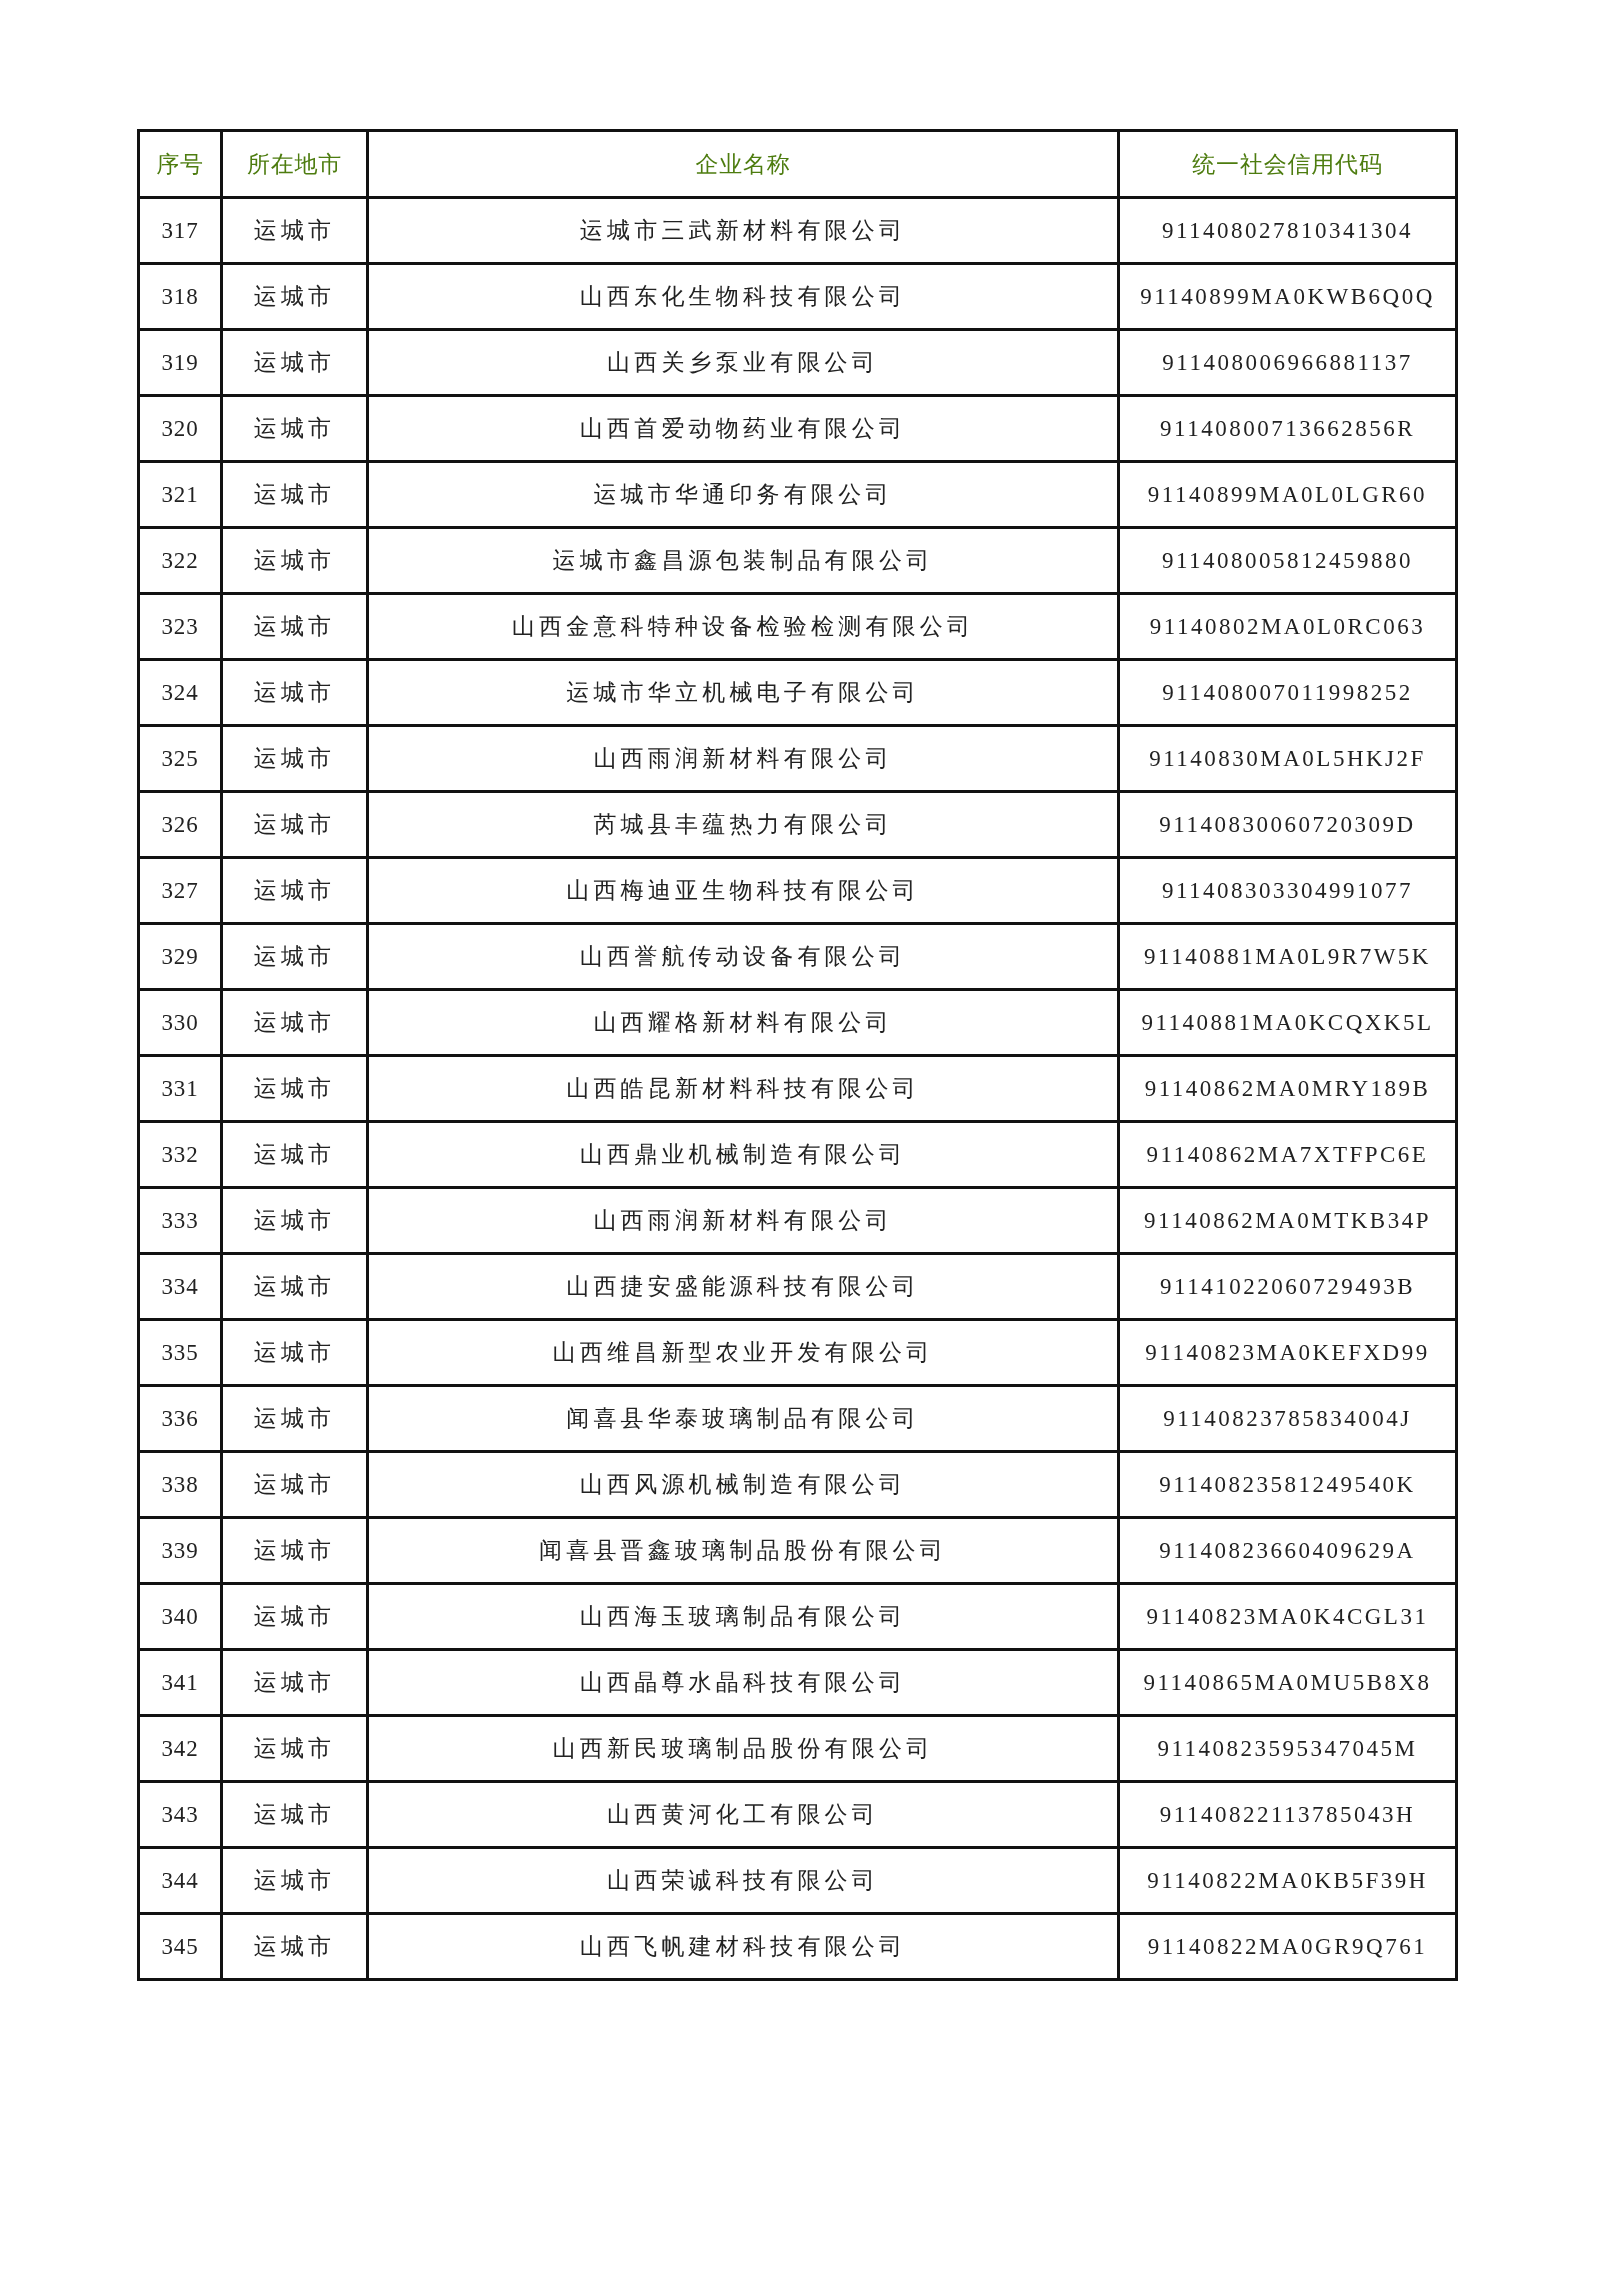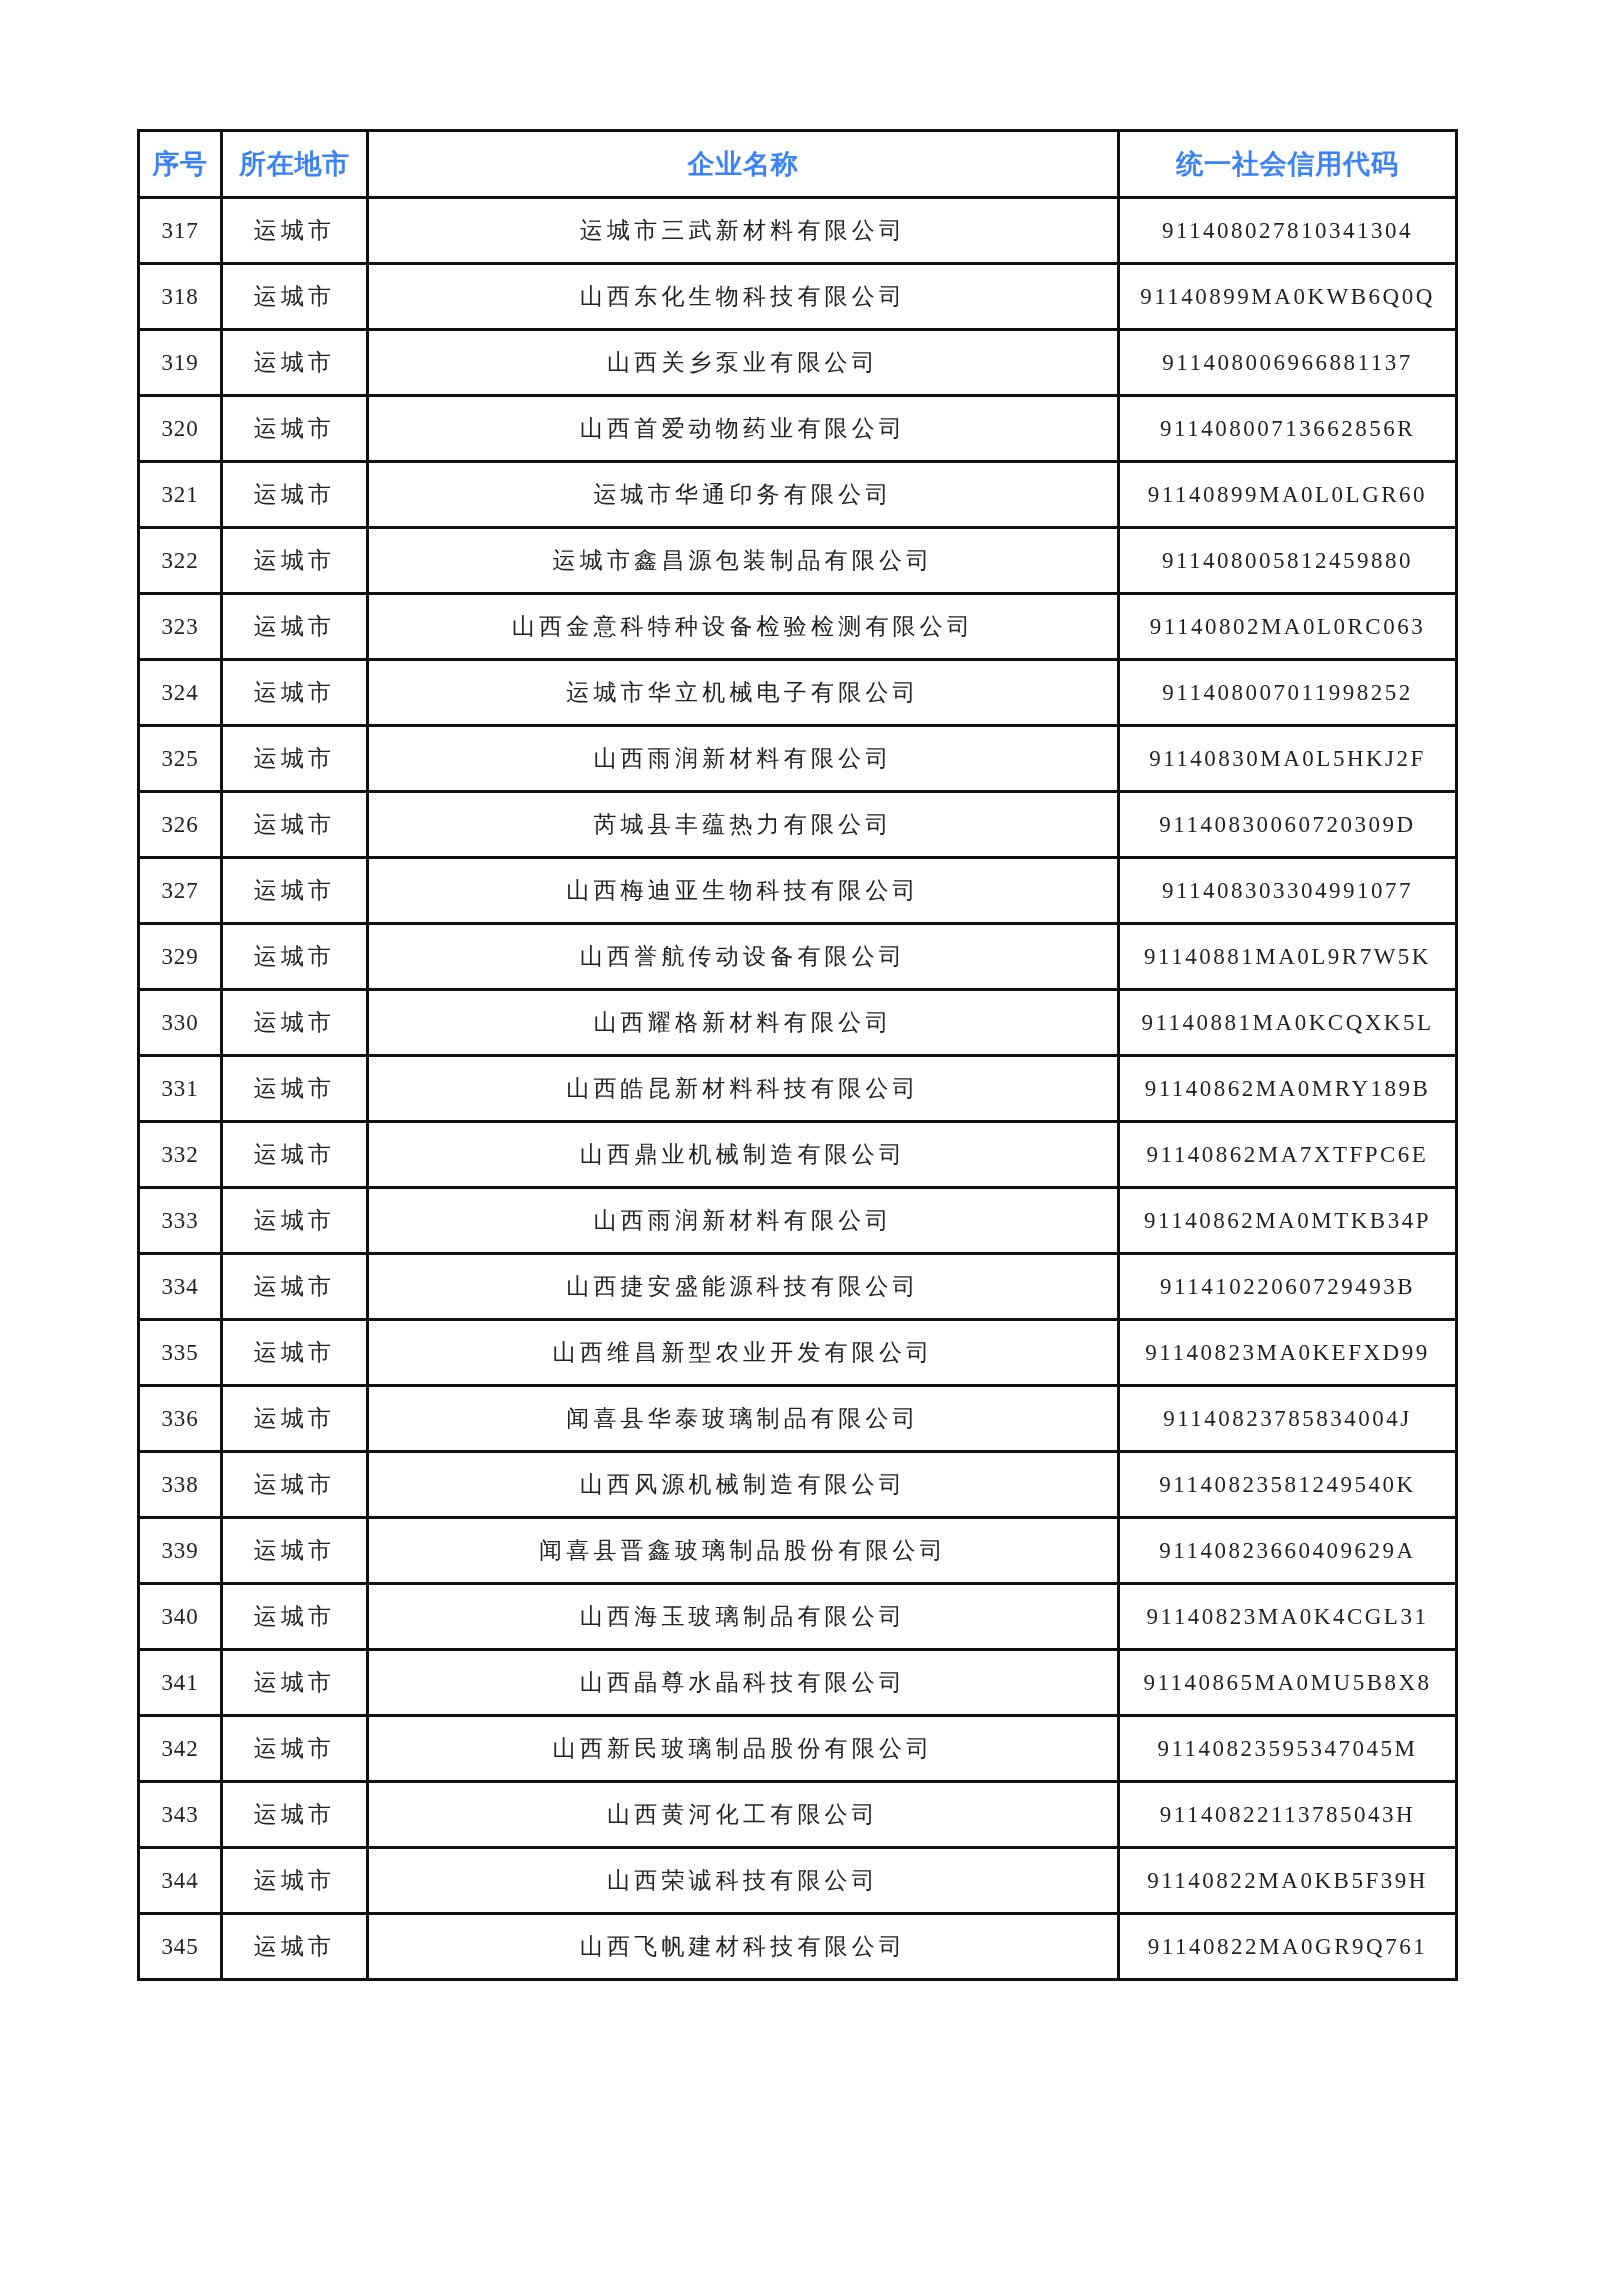--- a/index.html
+++ b/index.html
@@ -37,24 +37,24 @@
       border: 3.4px solid #111111;
       text-align: center;
       vertical-align: middle;
       padding: 0;
       overflow: hidden;
       white-space: nowrap;
     }
     table.list thead th {
       height: 64px;
       font-family: "DejaVu Sans", "Liberation Sans", sans-serif;
-      font-weight: bold;
-      font-size: 27px;
+      font-weight: normal;
+      font-size: 23px;
       letter-spacing: 0.8px;
-      color: #3b82f6;
+      color: #4d7c0f;
     }
     table.list tbody td {
       height: 63px;
       font-size: 23px;
       color: #222;
     }
     td.no, td.code {
       font-family: "Liberation Serif", "DejaVu Serif", serif;
       font-size: 24.5px;
     }

